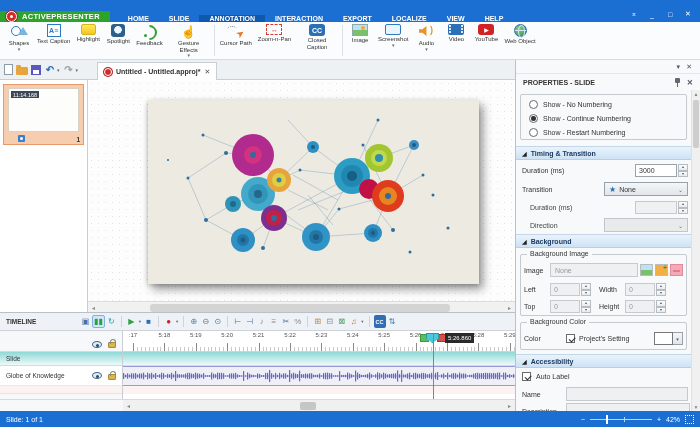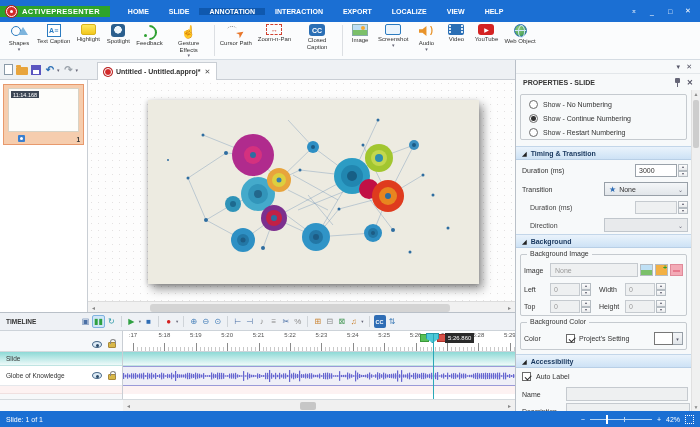--- a/index.html
+++ b/index.html
@@ -1,21 +1,21 @@
 <!DOCTYPE html>
 <html><head>
 <meta charset="utf-8">
 <style>
   * { margin:0; padding:0; box-sizing:border-box; }
   html,body { width:700px; height:427px; overflow:hidden; }
   body { font-family:"Liberation Sans", sans-serif; background:#e8ecef; position:relative; font-size:7px; color:#333; }
   .abs { position:absolute; }
 
   
-  #titlebar { left:0; top:0; width:700px; height:22px; background:#1b6fd3; display:flex; align-items:center; }
+  #titlebar { left:0; top:0; width:700px; height:22px; background:#1b6fd3; display:flex; align-items:flex-end; }
   #brand { background:#2ea32b; display:flex; align-items:center; padding:0 10px 0 6px; gap:5px; }
   #brand-logo { width:11px; height:11px; border-radius:50%; background:#d42a2a; border:1.5px solid #fff; box-shadow:0 0 0 1px #b82020; position:relative; }
   #brand-logo::after { content:""; position:absolute; left:3px; top:3px; width:3px; height:3px; border-radius:50%; background:#fff; }
   #brand-name { color:#fff; font-weight:bold; font-size:7.5px; letter-spacing:.3px; }
   #menu-bar { display:flex; align-items:stretch; margin-left:8px; flex:1; }
   .menu-item { color:#fff; font-size:7px; font-weight:bold; display:flex; align-items:center; padding:0 10px; cursor:default; }
   .menu-item.active { background:#0f58ae; }
   #winbtns { display:flex; align-items:center; gap:2px; padding-right:4px; }
   .winbtn { color:#fff; width:16px; height:16px; display:flex; align-items:center; justify-content:center; font-size:7px; }
 

